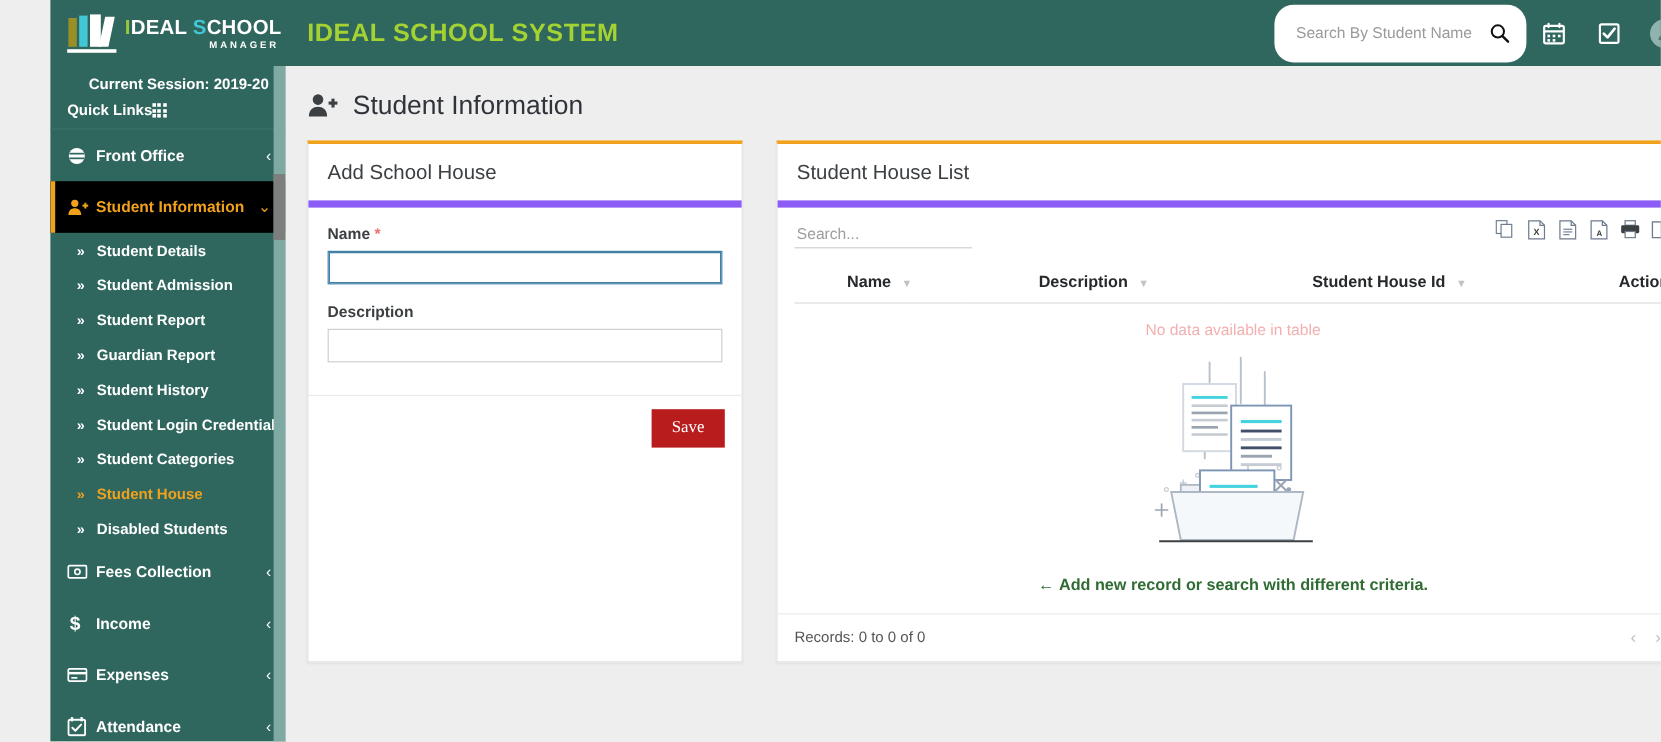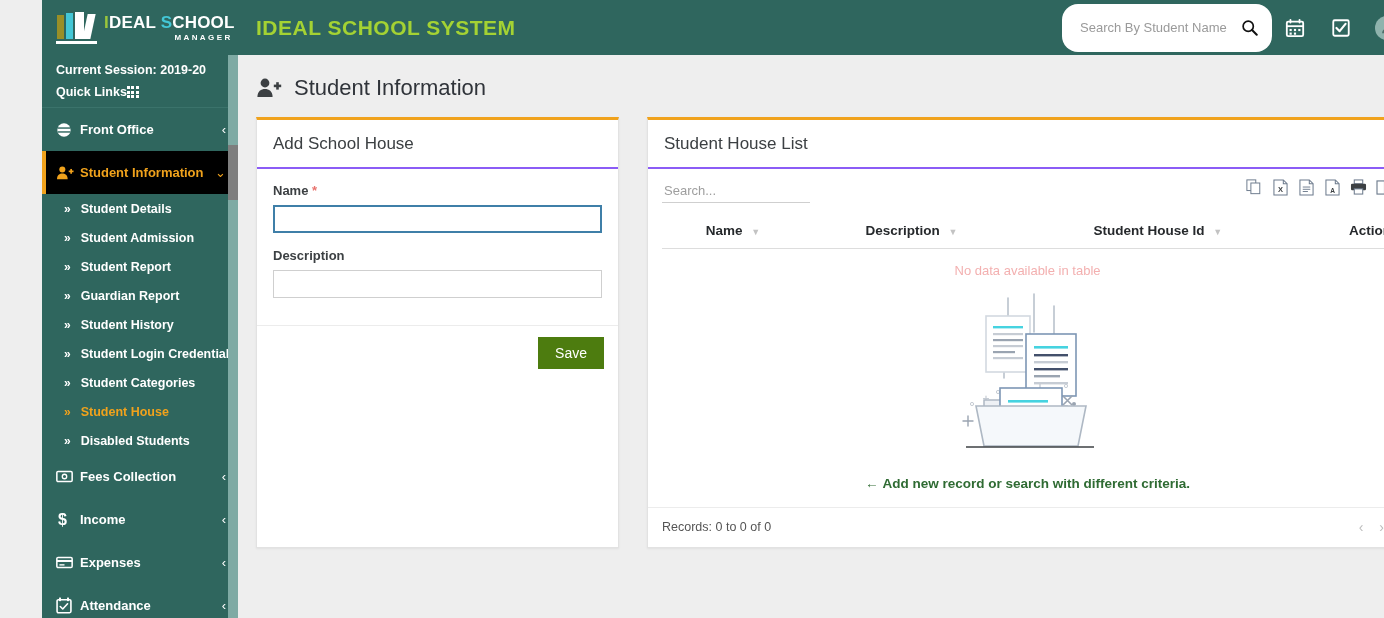--- a/index.html
+++ b/index.html
@@ -68,21 +68,21 @@
     width: 24px; height: 24px; border-radius: 50%;
     background: #8fb3ad; display:flex; align-items:center; justify-content:center;
   }
 
   
   .sidebar {
     position: absolute; top: 55px; left: 0; width: 196px; height: 563px;
     background: #2f665e; overflow: hidden;
   }
   .side-session {
-    padding: 8px 14px 2px 14px; color: #fff; font-size: 12.5px; font-weight: bold;
+    padding: 8px 14px 2px 14px; color: #fff; font-size: 12.5px; font-weight: bold; text-align: right;
   }
   .side-quick {
     padding: 6px 12px 8px 14px; color: #fff; font-size: 12.5px; font-weight: bold;
     display: flex; align-items: center; justify-content: flex-start;
     border-bottom: 1px solid #3b736b;
   }
   .grid-ico {
     display: grid; grid-template-columns: repeat(3,3px); grid-template-rows: repeat(3,3px);
     gap: 1.5px;
   }
@@ -136,41 +136,41 @@
 
   .panels { display: flex; padding: 16px 18px 0 18px; gap: 28px; }
 
   .card {
     background: #ffffff; border: 1px solid #e2e2e2;
     border-top: 3px solid #f0a21c;
     box-shadow: 0 1px 2px rgba(0,0,0,.06);
   }
   .card-title {
     font-size: 17px; color: #3c4043; padding: 14px 16px 13px 16px;
-    border-bottom: 2px solid #8b5cf6;
+    border-bottom: 6px solid #8b5cf6;
   }
 
   
   .card-form { width: 364px; }
   .form-body { padding: 14px 16px 12px 16px; }
   .field-label { font-size: 13px; color: #3c4043; margin-bottom: 7px; font-weight: bold; }
   .req { color: #e8736e; font-size: 13px; }
   .txt-input {
     width: 100%; height: 28px; border: 1px solid #cfcfcf; background: #fff;
     padding: 3px 7px; font-size: 13px; color: #333; outline: none;
     font-family: "Liberation Sans", sans-serif;
   }
   .txt-input.focused { border: 1px solid #3f7fa8; box-shadow: 0 0 0 1px #3f7fa8 inset; }
   .field { margin-bottom: 15px; }
   .form-foot {
     border-top: 1px solid #ececec; padding: 11px 14px; display: flex; justify-content: flex-end;
   }
   .btn-save {
-    background: #4d7c0f; color: #ffffff; border: none; font-size: 14px;
-    padding: 8px 17px; cursor: pointer; font-family: Liberation Sans, sans-serif;
+    background: #b91c1c; color: #ffffff; border: none; font-size: 14px;
+    padding: 8px 17px; cursor: pointer; font-family: Liberation Serif, serif;
   }
 
   
   .card-list { width: 763px; }
   .list-body { padding: 10px 14px 0 14px; position: relative; }
   .list-tools {
     position: absolute; right: 14px; top: 8px; display: flex; gap: 8px; align-items: center;
   }
   .tool-ico { width: 18px; height: 20px; cursor: pointer; display:flex; align-items:center; justify-content:center; }
   .dt-search {

